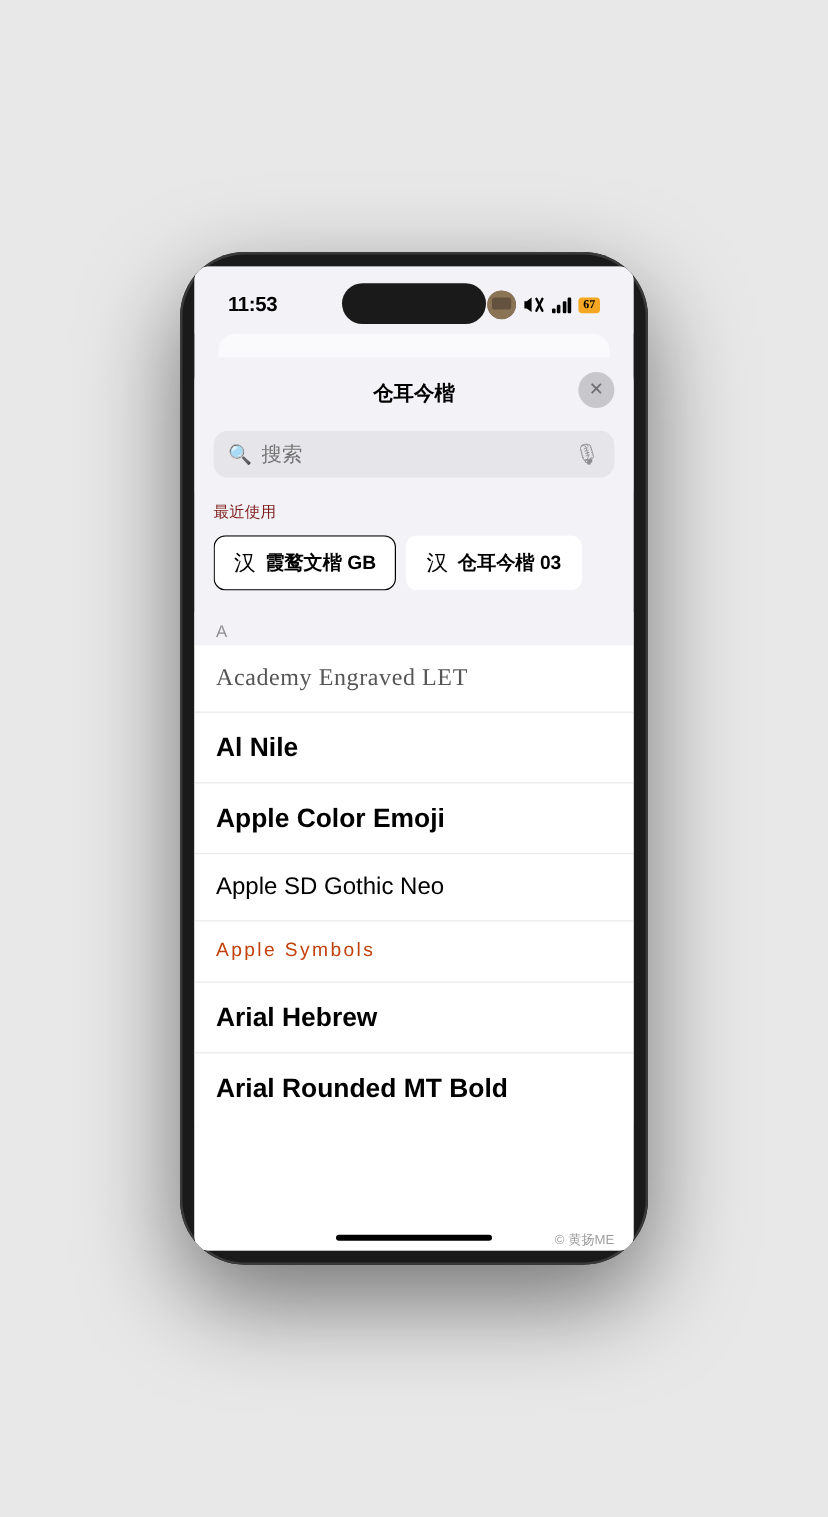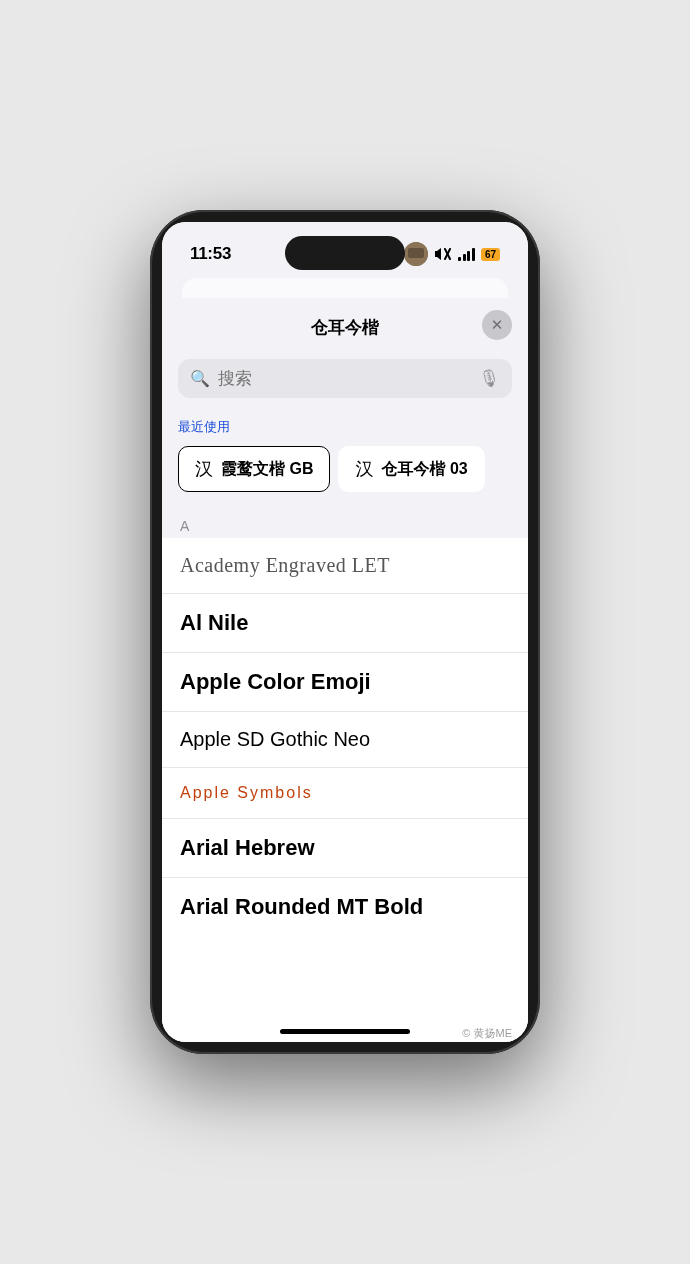--- a/index.html
+++ b/index.html
@@ -23,21 +23,21 @@
       overflow: hidden;
     }
 
     .phone-screen {
       position: absolute;
       top: 12px;
       left: 12px;
       right: 12px;
       bottom: 12px;
       background: #f2f2f7;
-      border-radius: 24px;
+      border-radius: 12px;
       overflow: hidden;
     }
 
     
     .dynamic-island {
       position: absolute;
       top: 14px;
       left: 50%;
       transform: translateX(-50%);
       width: 120px;
@@ -63,20 +63,21 @@
       font-size: 17px;
       font-weight: 600;
       color: #000;
       letter-spacing: -0.3px;
     }
 
     .status-right {
       display: flex;
       align-items: center;
       gap: 6px;
+      font-family: Liberation Serif, serif;
     }
 
     .battery-badge {
       background: #f5a623;
       color: #000;
       font-size: 10px;
       font-weight: 700;
       padding: 1px 4px;
       border-radius: 3px;
     }
@@ -178,21 +179,21 @@
       font-size: 17px;
     }
 
     
     .recent-section {
       padding: 8px 16px 10px;
     }
 
     .recent-label {
       font-size: 13px;
-      color: #1d4ed8;
+      color: #7f1d1d;
       margin-bottom: 10px;
     }
 
     .recent-chips {
       display: flex;
       gap: 8px;
       overflow-x: auto;
     }
 
     .recent-chip {

